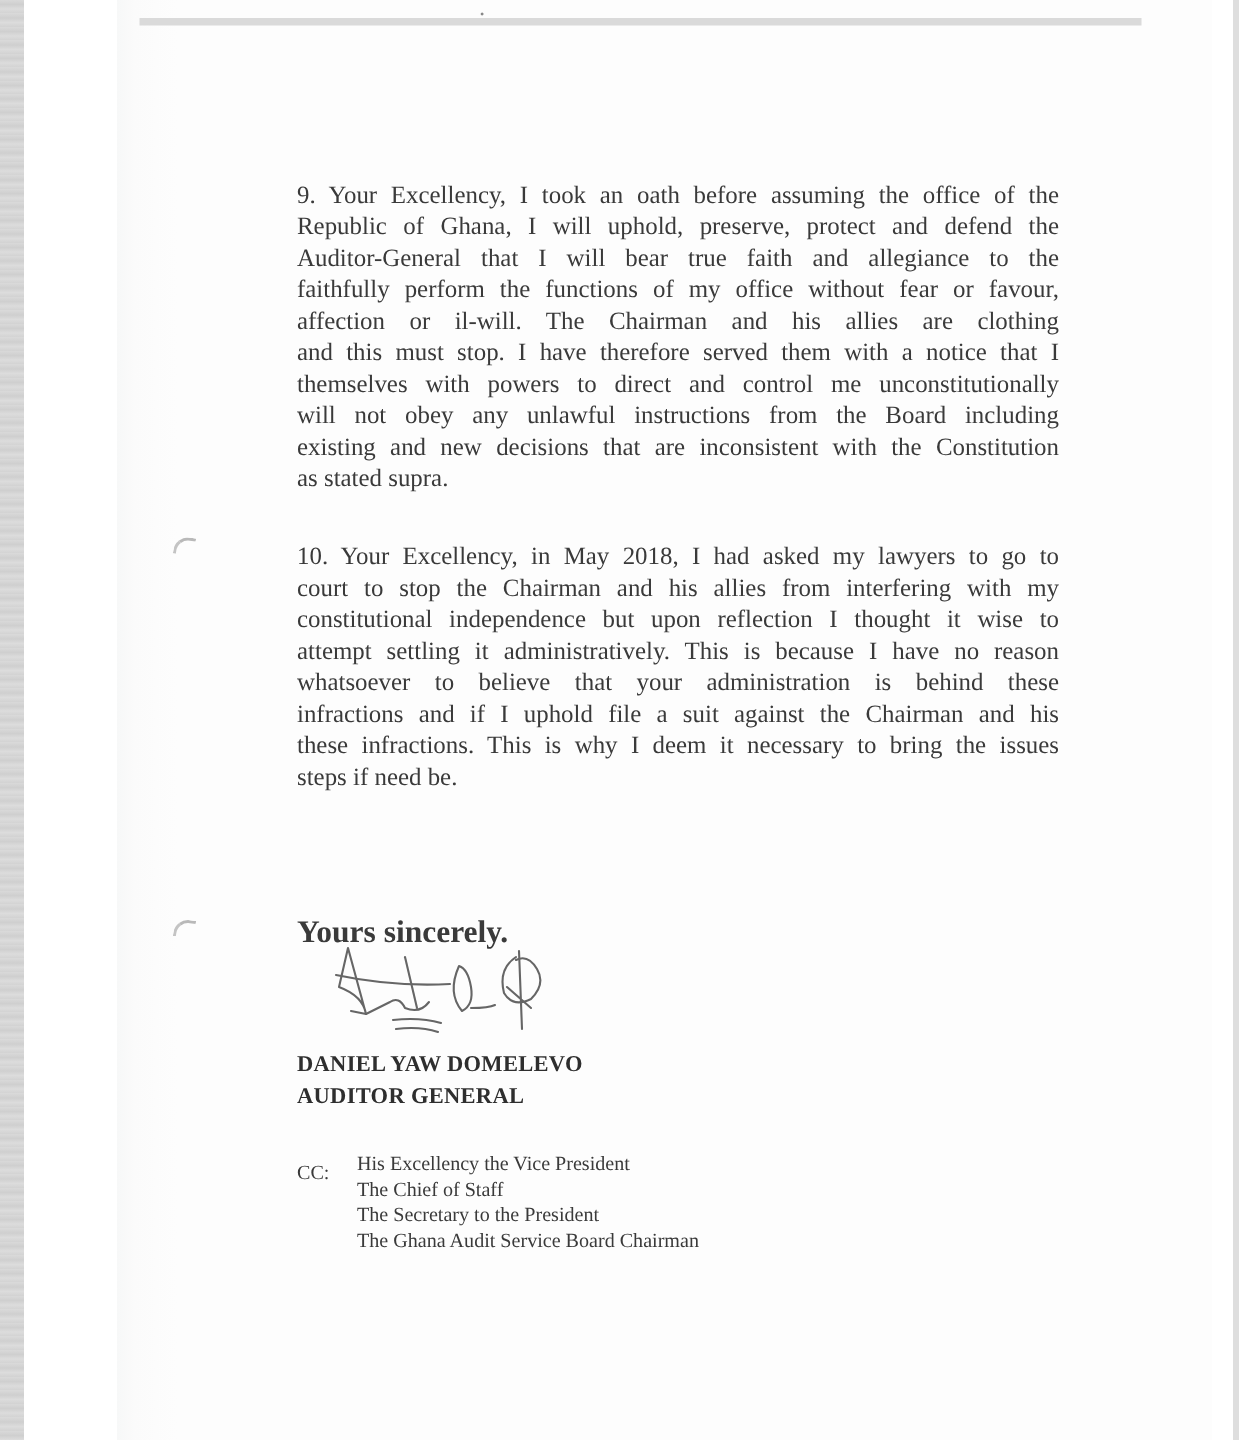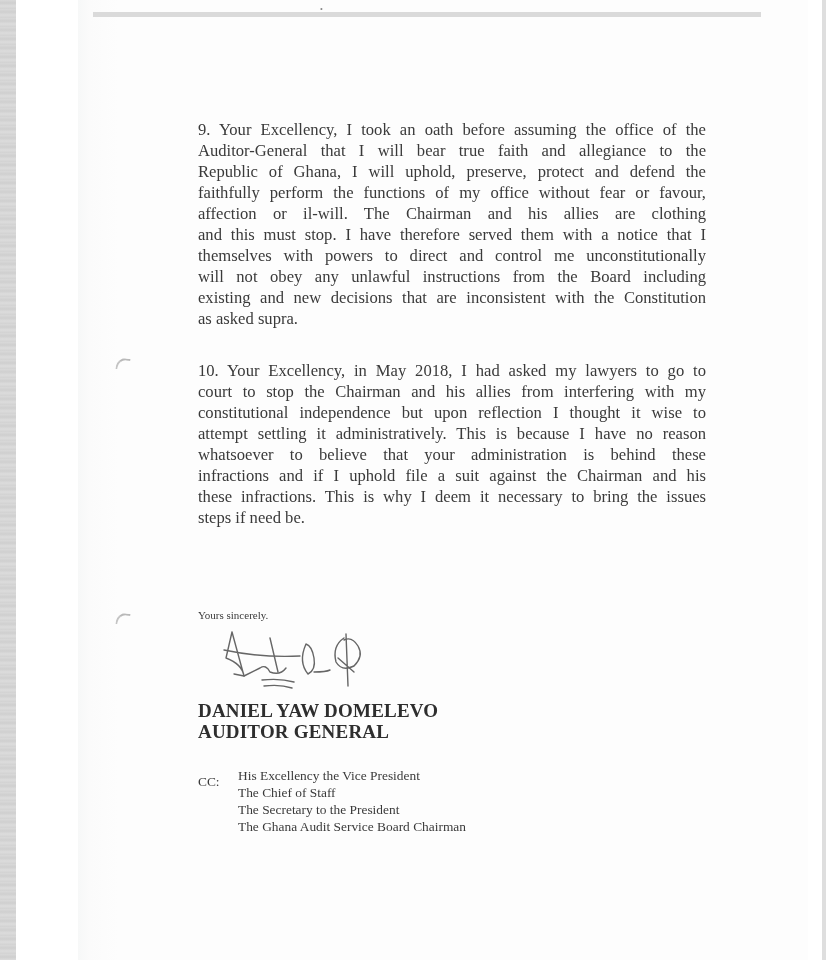--- a/index.html
+++ b/index.html
@@ -34,28 +34,28 @@
     }
     .text {
       position: absolute; left: 198px; width: 508px;
       color: #3a3a3a; font-size: 16.6px; line-height: 21px;
       text-align: justify;
     }
     .line { display: block; text-align: justify; text-align-last: justify; white-space: nowrap; }
     .line.last { text-align-last: left; }
     .closing {
       position: absolute; left: 198px; top: 609px;
-      font-size: 11px; color: #3a3a3a;
+      font-size: 21px; color: #3a3a3a; font-weight: bold;
     }
     .signature {
       position: absolute; left: 222px; top: 628px; width: 160px; height: 72px;
     }
     .sig-name {
       position: absolute; left: 198px; top: 700px;
-      font-size: 19px; font-weight: bold; color: #2e2e2e; line-height: 21px;
+      font-size: 15px; font-weight: bold; color: #2e2e2e; line-height: 21px;
       letter-spacing: 0.2px;
     }
     .cc {
       position: absolute; left: 198px; top: 767px;
       font-size: 13.4px; color: #3a3a3a; line-height: 17px;
     }
     .cc-label { position: absolute; left: 0; top: 6px; width: 38px; }
     .cc-list { position: absolute; left: 40px; top: 0; white-space: nowrap; }
     .cc-list div { height: 17px; }
   </style>
@@ -66,29 +66,29 @@
 <div class="right-strip"></div>
 <div class="page"></div>
 <div class="top-rule"></div>
 <div class="top-mark">•</div>
 
 <div class="punch" style="top:358px;"></div>
 <div class="punch" style="top:613px;"></div>
 
 <div class="text para" style="top:107px;margin-top:12px;">
   <span class="line">9.  Your Excellency, I took an oath before assuming the office of the</span>
+  <span class="line">Republic of Ghana, I will uphold, preserve, protect and defend the</span>
   <span class="line">Auditor-General that I will bear true faith and allegiance to the</span>
-  <span class="line">Republic of Ghana, I will uphold, preserve, protect and defend the</span>
   <span class="line">faithfully perform the functions of my office without fear or favour,</span>
   <span class="line">affection or il-will. The Chairman and his allies are clothing</span>
   <span class="line">and this must stop. I have therefore served them with a notice that I</span>
   <span class="line">themselves with powers to direct and control me unconstitutionally</span>
   <span class="line">will not obey any unlawful instructions from the Board including</span>
   <span class="line">existing and new decisions that are inconsistent with the Constitution</span>
-  <span class="line last">as asked supra.</span>
+  <span class="line last">as stated supra.</span>
 </div>
 
 <div class="text para" style="top:360px;">
   <span class="line">10. Your Excellency, in May 2018, I had asked my lawyers to go to</span>
   <span class="line">court to stop the Chairman and his allies from interfering with my</span>
   <span class="line">constitutional independence but upon reflection I thought it wise to</span>
   <span class="line">attempt settling it administratively. This is because I have no reason</span>
   <span class="line">whatsoever to believe that your administration is behind these</span>
   <span class="line">infractions and if I uphold file a suit against the Chairman and his</span>
   <span class="line">these infractions. This is why I deem it necessary to bring the issues</span>

